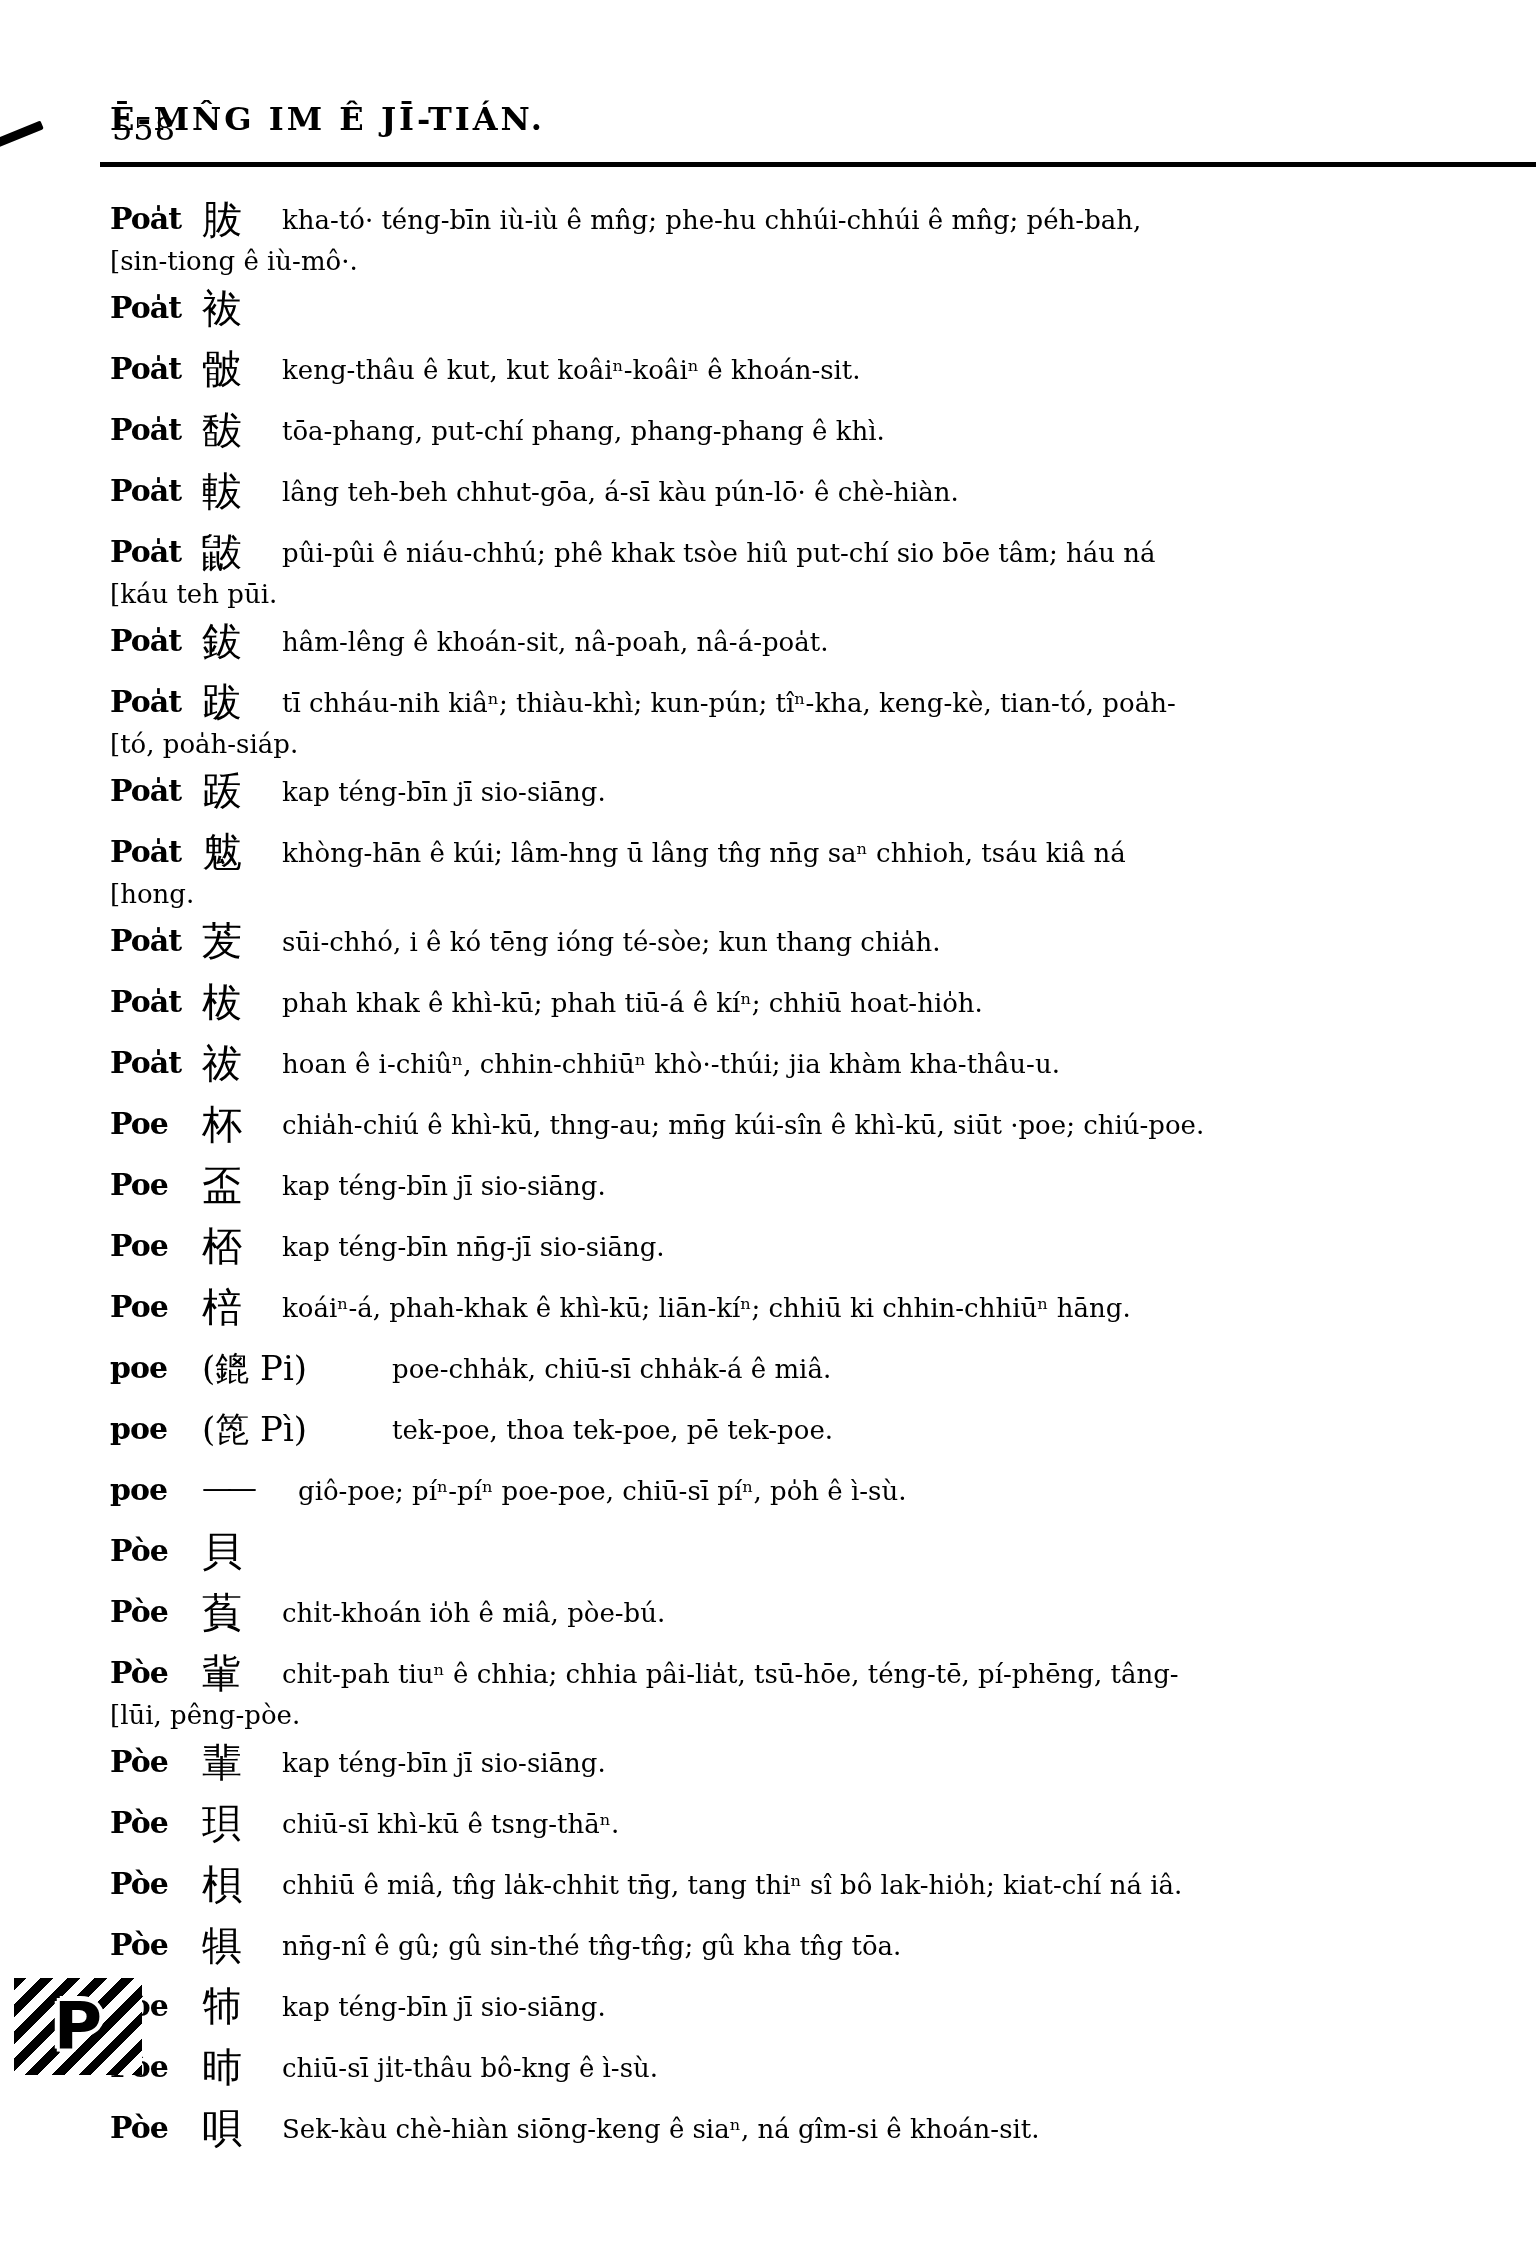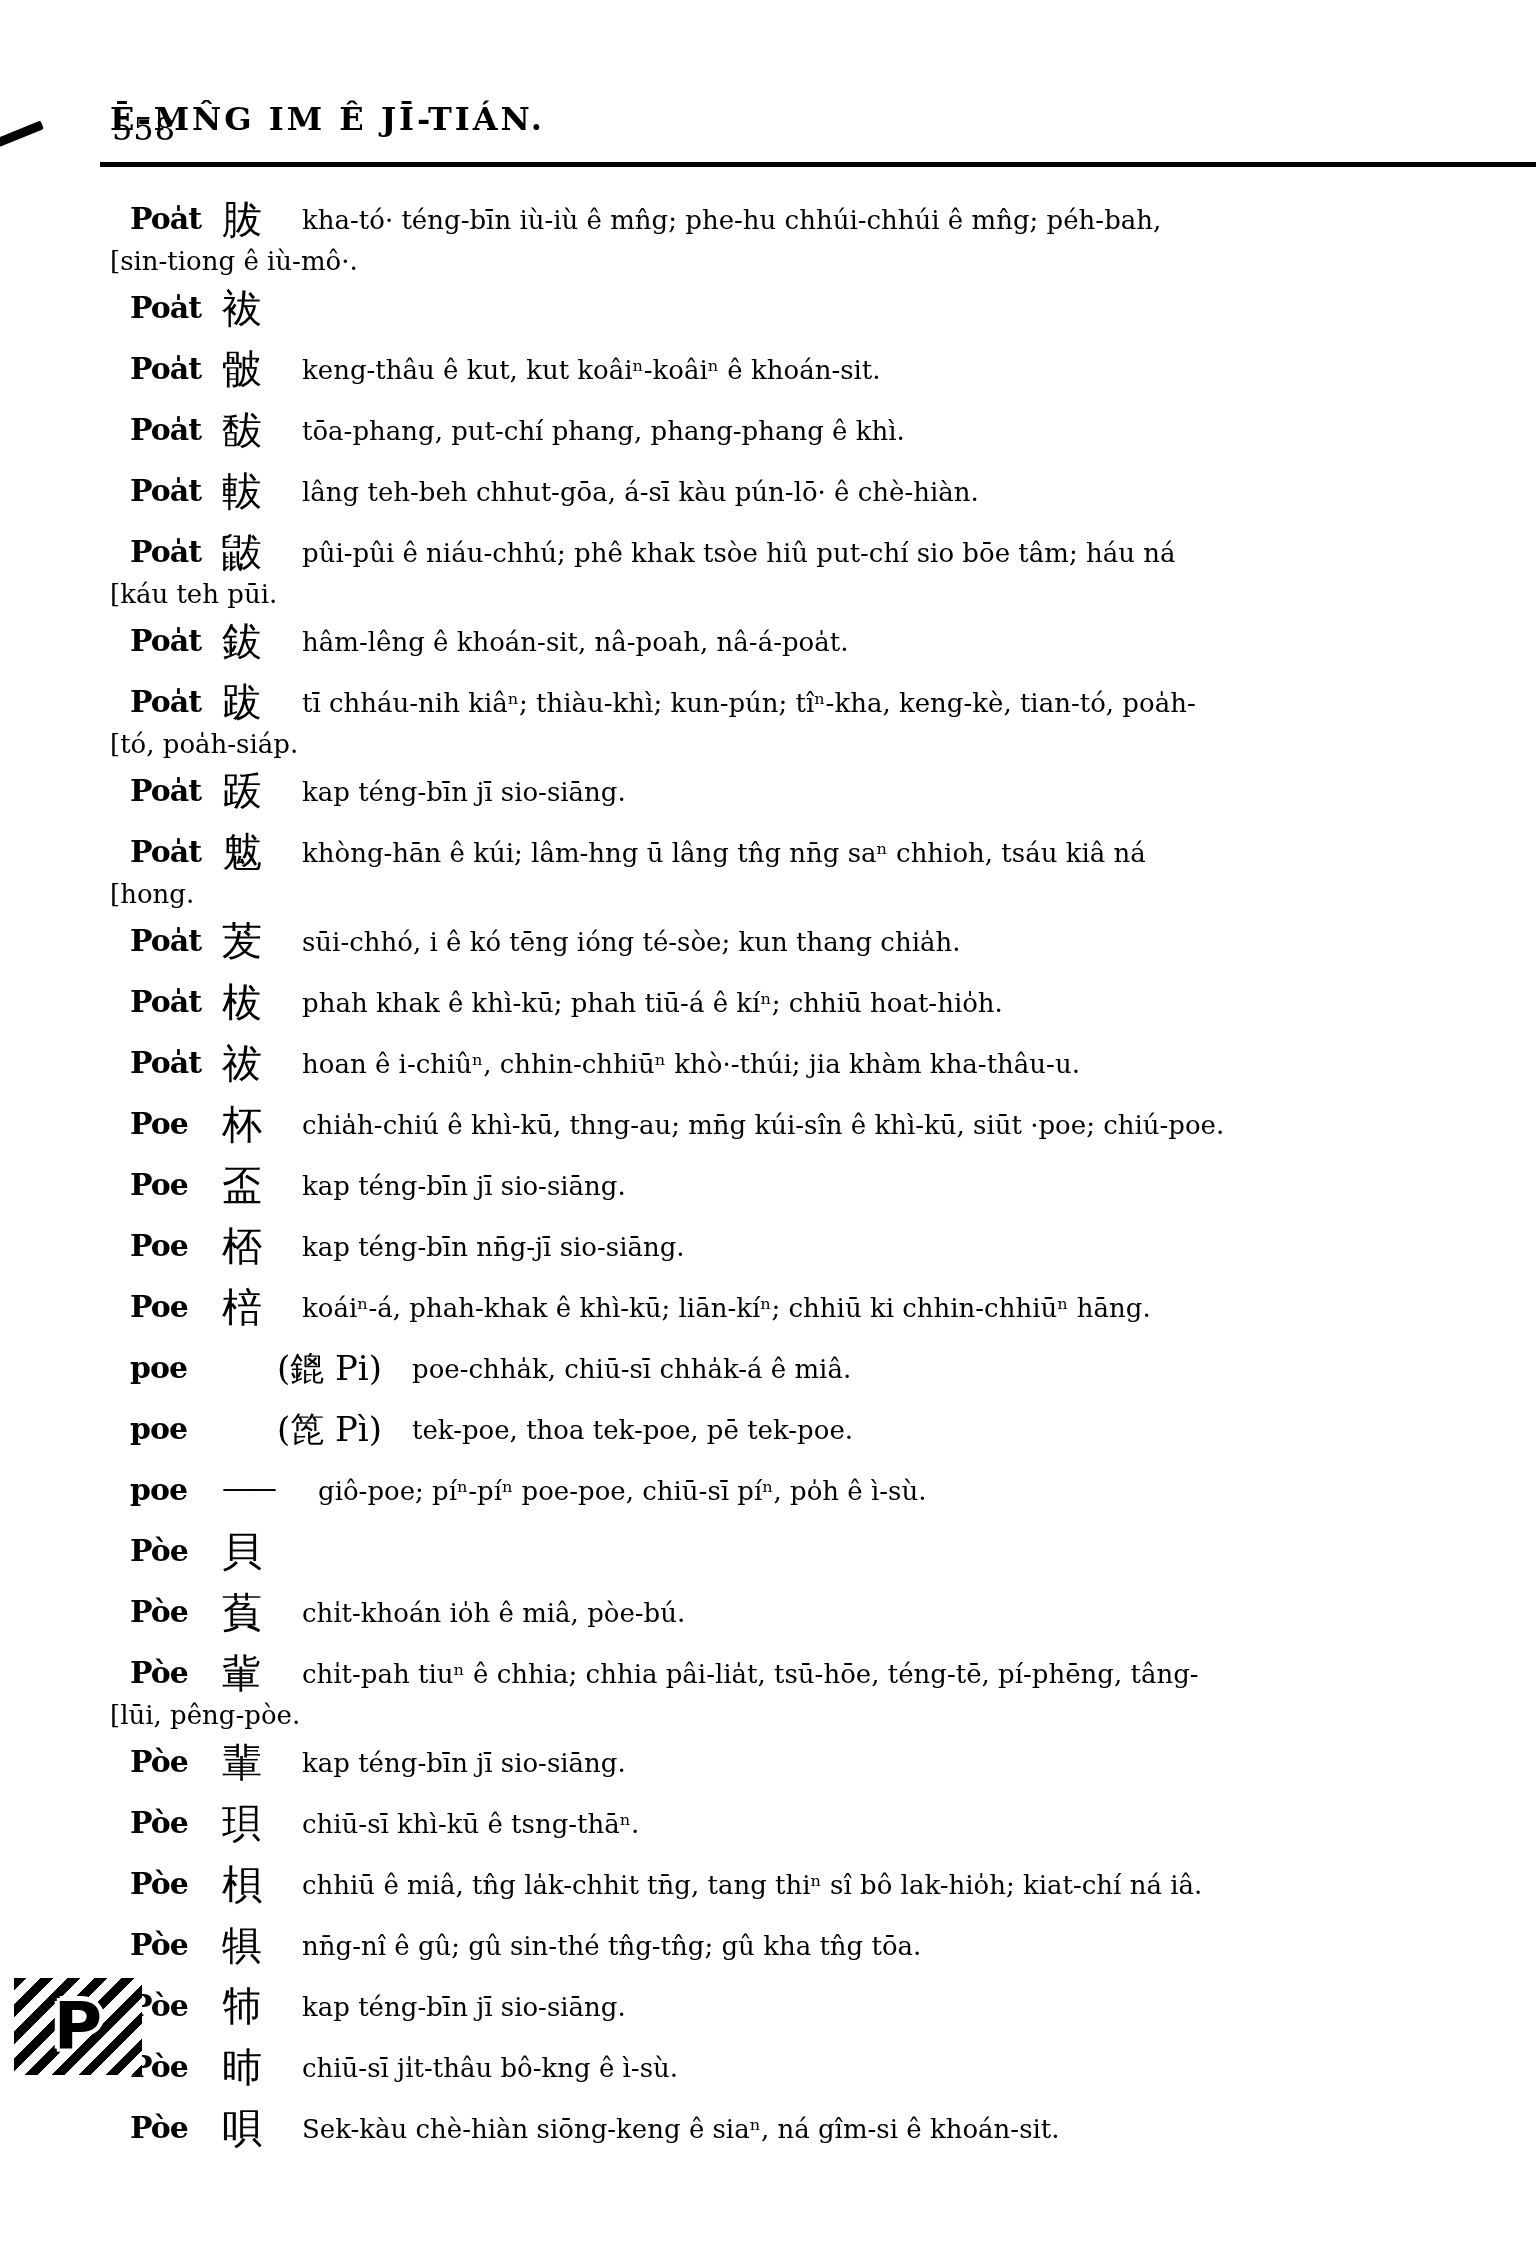--- a/index.html
+++ b/index.html
@@ -12,27 +12,27 @@
   
   .header{margin:100px 60px 0 110px;position:relative;height:46px;}
   .page-number{position:absolute;left:2px;top:10px;font-size:32px;letter-spacing:1px;}
   .page-title{position:absolute;left:0;right:120px;top:0;
     font-size:32px;font-weight:bold;letter-spacing:3px;white-space:nowrap;}
   .rule{margin:16px 0 0 100px;height:5px;background:#000;}
   
   .entries{margin:30px 186px 0 110px;}
   .entry{display:flex;align-items:flex-start;min-height:44px;margin-bottom:17px;}
   .head{flex:none;width:92px;font-weight:bold;font-size:30px;line-height:44px;
-    letter-spacing:-1px;margin-left:20px;}
+    letter-spacing:-1px;}
   .char{flex:none;width:64px;margin-right:16px;font-size:40px;line-height:44px;
     text-align:left;}
   .def{font-size:26px;line-height:1.25;padding-top:7px;}
   .cont{text-align:left;font-size:26px;line-height:30px;margin:-12px 4px 10px 0;}
   .paren-row .char{width:auto;min-width:160px;font-size:34px;white-space:nowrap;
-    padding-right:14px;text-align:right;}
+    padding-right:14px;}
   .dash-row .char{font-size:30px;letter-spacing:-5px;line-height:40px;width:80px;}
   
   .thumb-tab{position:absolute;left:14px;top:1878px;width:128px;height:97px;
     background:repeating-linear-gradient(135deg,#000 0 9px,#fff 9px 19px);
     display:flex;align-items:center;justify-content:center;}
   .thumb-tab span{
     font-family:"DejaVu Sans", sans-serif;font-weight:bold;font-size:66px;color:#000;
     line-height:1;
     text-shadow:3px 0 0 #fff,-3px 0 0 #fff,0 3px 0 #fff,0 -3px 0 #fff,
       3px 3px 0 #fff,-3px -3px 0 #fff,3px -3px 0 #fff,-3px 3px 0 #fff,

